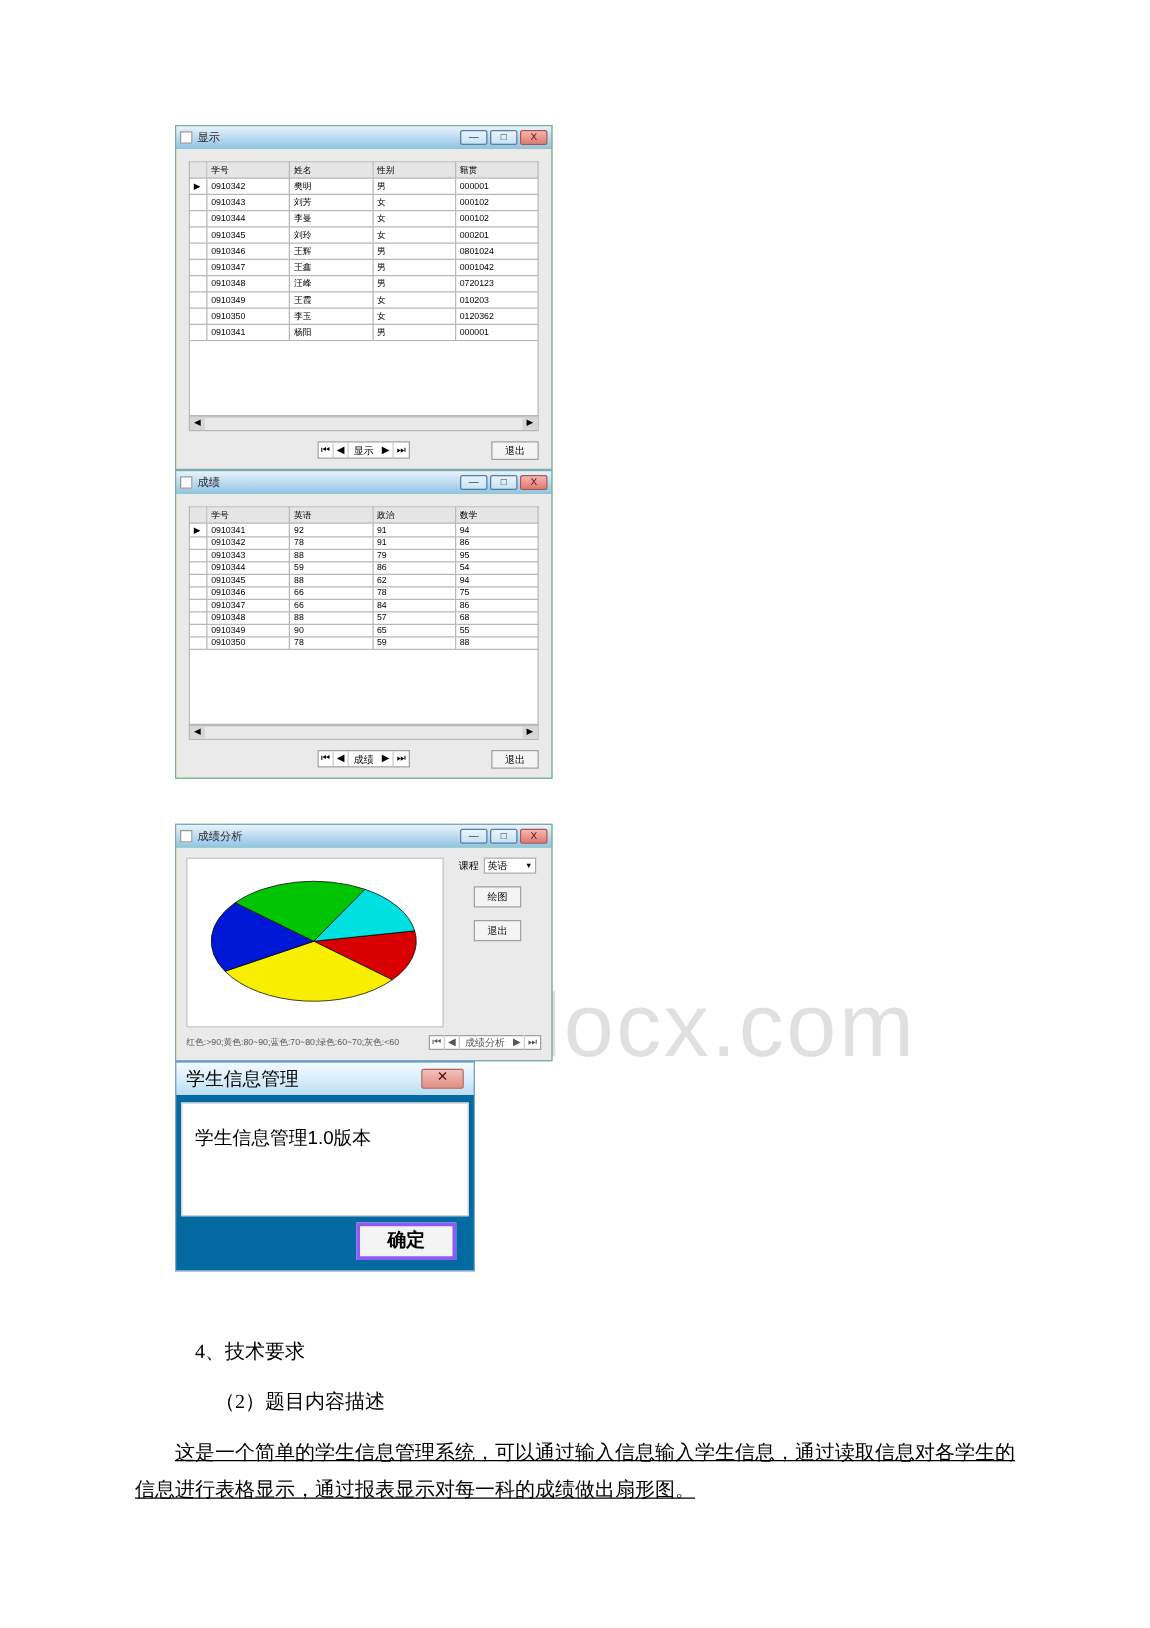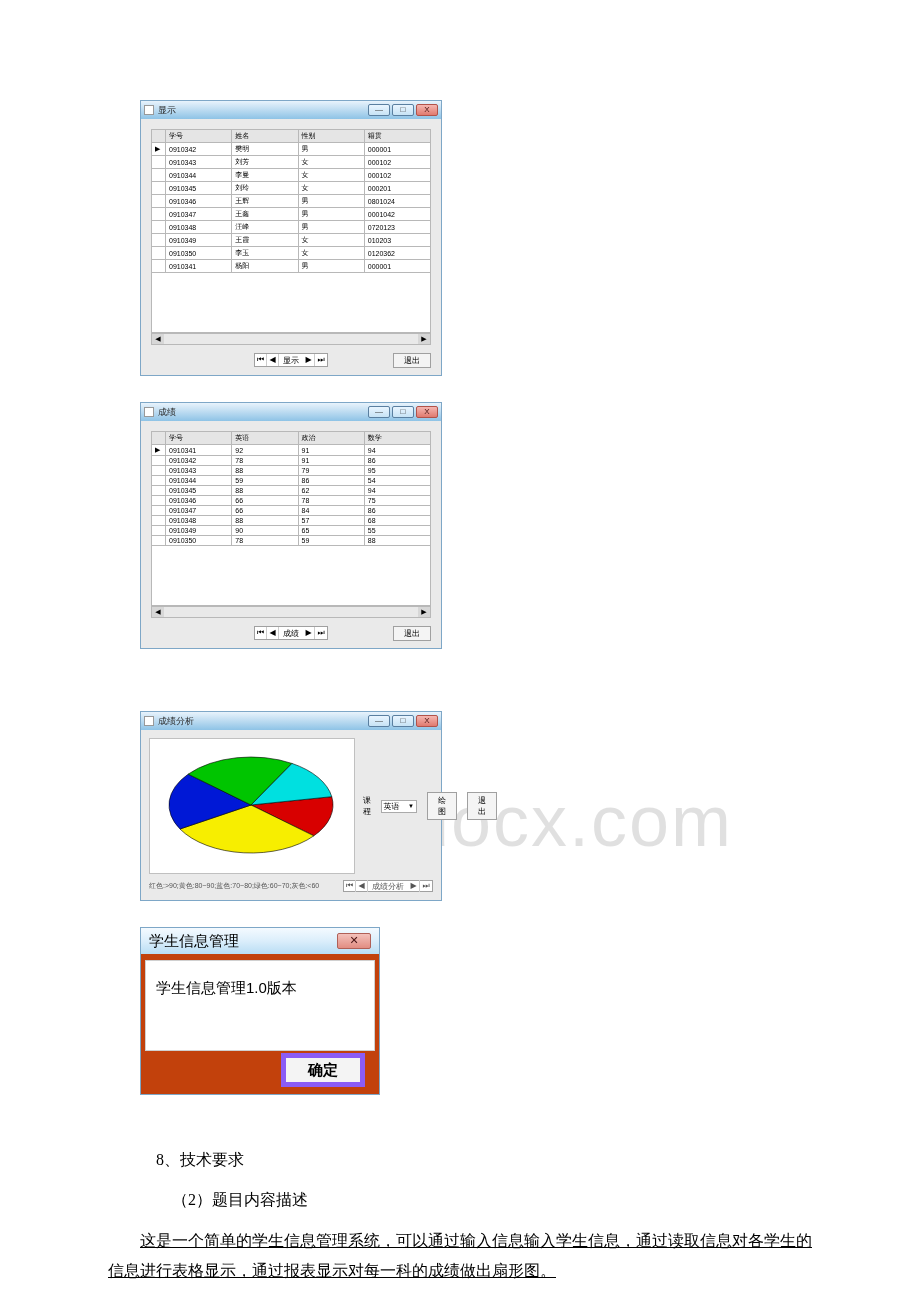--- a/index.html
+++ b/index.html
@@ -23,21 +23,20 @@
       letter-spacing: 2px;
       pointer-events: none;
     }
     .content { position: relative; z-index: 1; }
 
     
     .win {
       width: 302px;
       border: 1px solid #7ea7c7;
       background: #84cc16;
-      margin-bottom: 26px;
       font-size: 8px;
     }
     .titlebar {
       height: 18px;
       background: linear-gradient(to bottom, #e8f3fc 0%, #c5e0f3 40%, #8ec3e6 100%);
       display: flex;
       align-items: center;
       padding: 0 3px;
       position: relative;
       justify-content: space-between;
@@ -112,35 +111,35 @@
 
     
     .pie-win .win-body { background: #eaeaea; padding: 8px; }
     .pie-area {
       display: flex; gap: 8px;
     }
     .chart-box {
       background: #fff; border: 1px solid #c0c0c0; padding: 6px;
       flex: 1;
     }
-    .control-stack { width: 70px; display:flex; flex-direction:row; gap:10px; align-items:center; }
+    .control-stack { width: 70px; display:flex; flex-direction:column; gap:10px; align-items:center; }
     .ctl-row { display: flex; gap: 4px; align-items:center; font-size: 8px; }
     .ctl-select { border:1px solid #aaa; background:#fff; font-size:8px; padding:0 2px; width:42px; display:flex; justify-content:space-between; align-items:center;}
     .ctl-caret { font-size:6px; }
     .sm-btn { border:1px solid #a0a0a0; background:#f4f4f4; font-size:8px; padding:2px 10px; }
     .legend-row {
       display:flex; align-items:center; justify-content:space-between;
       margin-top: 6px; font-size: 7px; color:#555;
     }
 
     
     .msgbox {
       width: 240px;
       border: 1px solid #7ea7c7;
-      background: #c2410c;
+      background: #0369a1;
       margin-bottom: 50px;
       font-size: 14px;
     }
     .msg-title {
       height: 26px;
       background: linear-gradient(to bottom, #f4faff 0%, #dbeefb 50%, #b9ddf4 100%);
       display: flex; justify-content: space-between; align-items: center;
       padding: 0 8px;
       font-size: 15px;
     }
@@ -148,21 +147,21 @@
       width: 34px; height: 16px; border:1px solid #b06057;
       background: linear-gradient(#f3c1bb,#e28d82); border-radius:2px;
       font-size: 11px; text-align:center; line-height:13px; color:#4a1414;
     }
     .msg-body {
       background: #fff; border: 1px solid #d0d0d0; margin: 6px 4px 0 4px;
       padding: 18px 10px 52px 10px; font-size: 15px;
     }
     .msg-btnrow { text-align: right; padding: 10px 14px 14px 0; }
     .msg-ok {
-      border: 5px solid #8b5cf6; background: #f4f4f4;
+      border: 3px solid #8b5cf6; background: #f4f4f4;
       font-size: 15px; padding: 4px 22px; font-family: SimSun, serif; font-weight:600;
     }
 
     
     .article { font-size: 16px; line-height: 1.9; font-family: SimSun, "Microsoft YaHei", serif;}
     .article p { margin: 10px 0; }
     .indent1 { text-indent: 1em; }
     .indent2 { text-indent: 2em; }
   </style>
 </head>
@@ -473,18 +472,18 @@
       <span>学生信息管理</span>
       <span class="msg-close">✕</span>
     </div>
     <div class="msg-body">学生信息管理1.0版本</div>
     <div class="msg-btnrow">
       <span class="msg-ok">确定</span>
     </div>
   </div>
 
   <div class="article">
-    <p class="indent1">8、技术要求</p>
+    <p class="indent1">4、技术要求</p>
     <p class="indent2">（2）题目内容描述</p>
     <p class="indent2" style="margin-left:-2em;text-decoration:underline;">这是一个简单的学生信息管理系统，可以通过输入信息输入学生信息，通过读取信息对各学生的信息进行表格显示，通过报表显示对每一科的成绩做出扇形图。</p>
   </div>
 
 </div>
 
 </body></html>

